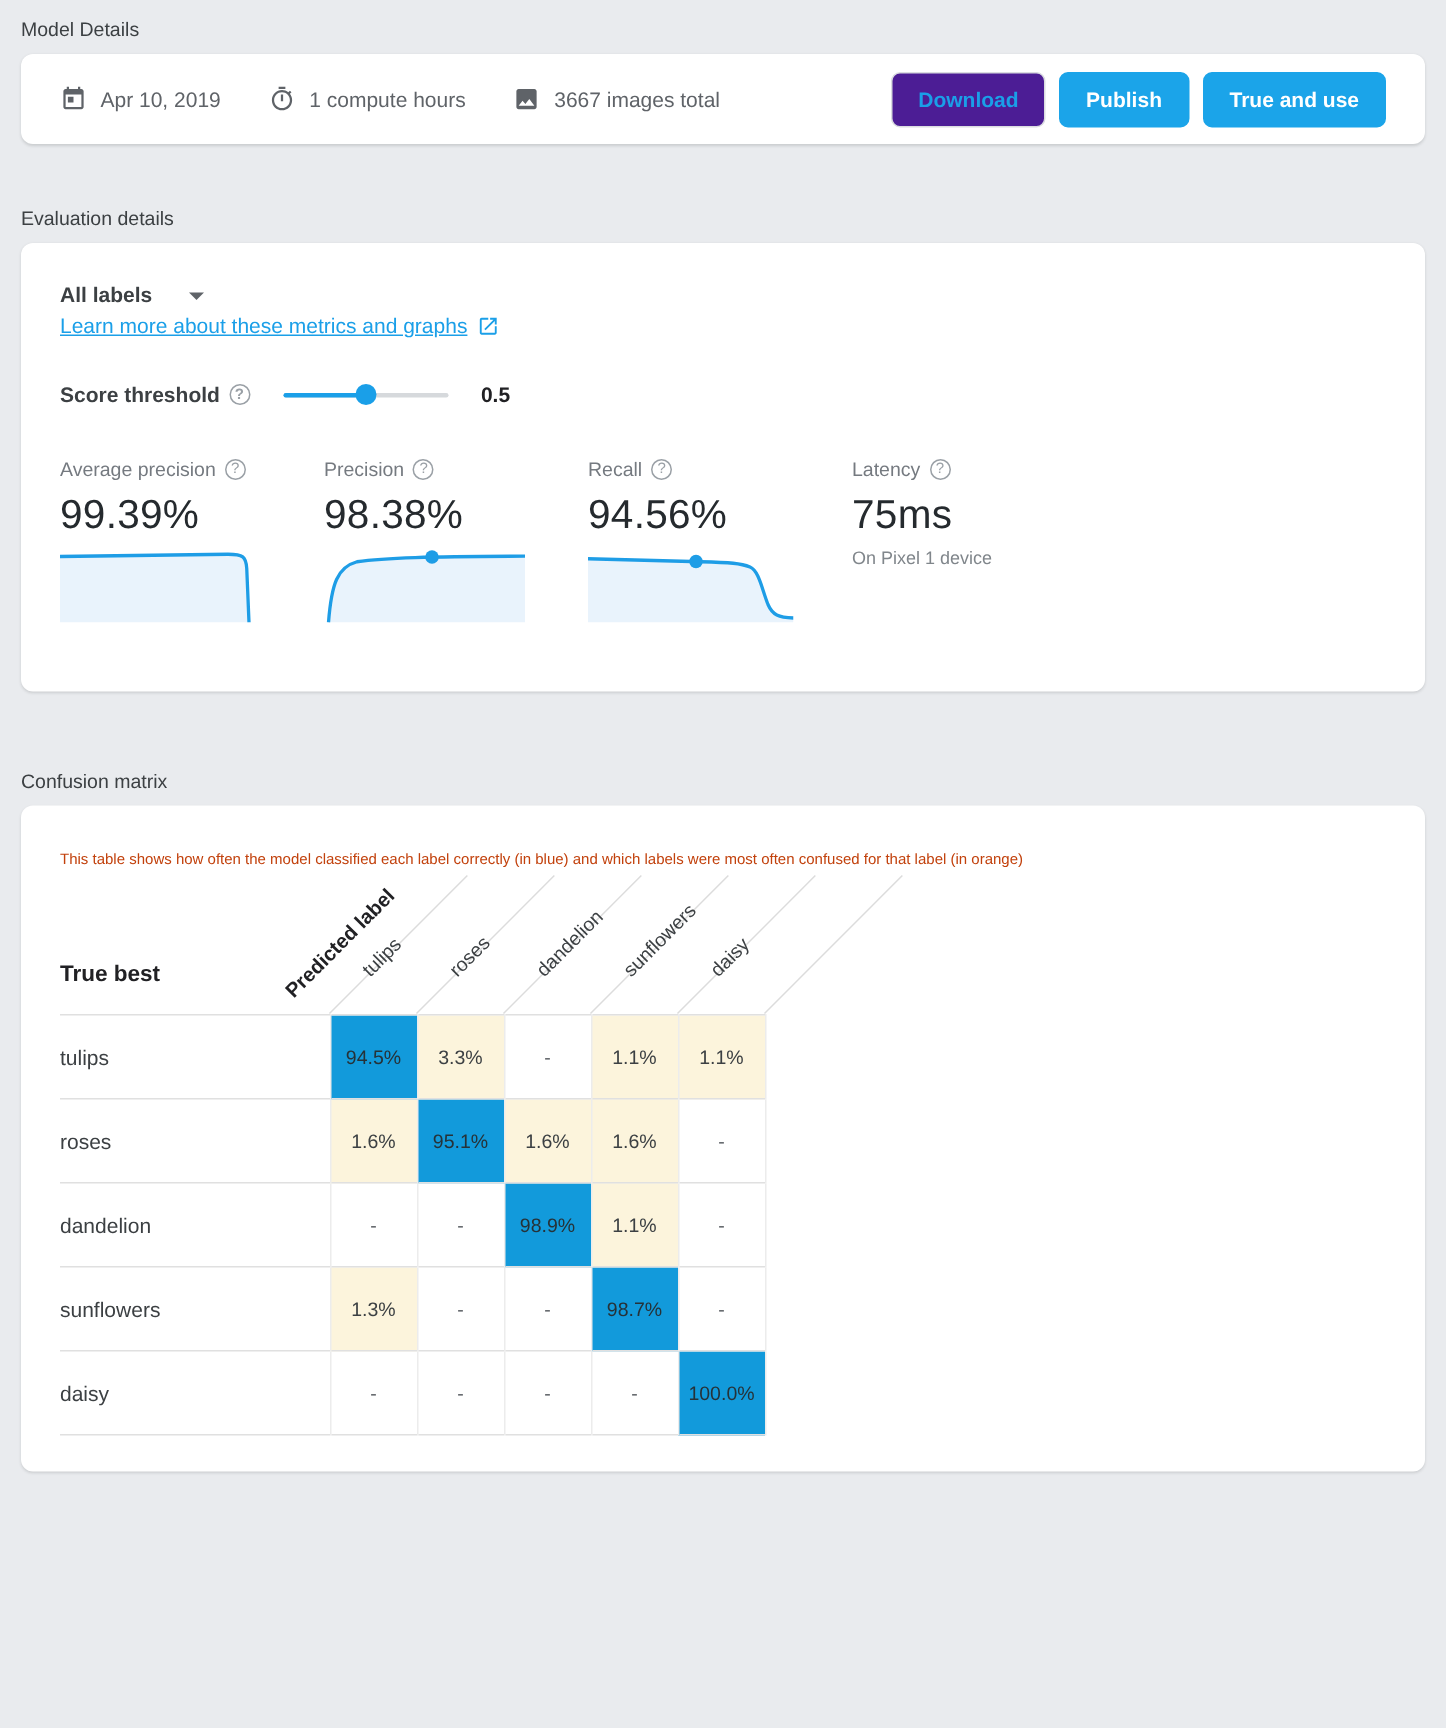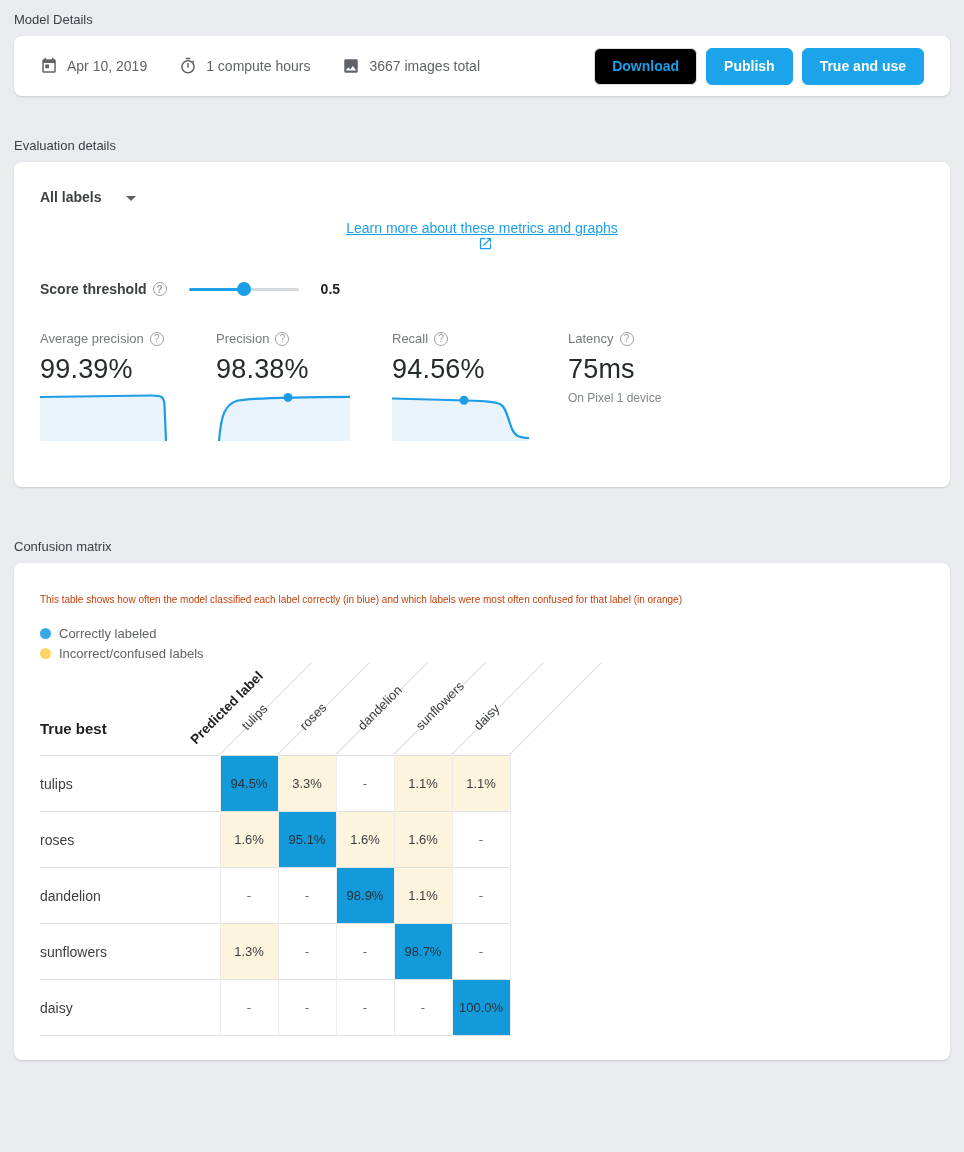--- a/index.html
+++ b/index.html
@@ -11,30 +11,30 @@
   .card { background:#fff; border-radius:8px; box-shadow:0 1px 2px rgba(60,64,67,.18); margin:0 14px 0 14px; }
 
   
   .card-top { margin-top:6px; height:60px; display:flex; align-items:center; padding:0 26px 0 26px; }
   .meta-item { display:flex; align-items:center; margin-right:32px; }
   .meta-item .icon { width:18px; height:18px; margin-right:9px; display:inline-flex; }
   .meta-item .icon svg { width:18px; height:18px; fill:#5f6368; }
   .meta-text { font-size:14px; color:#5f6368; }
   .spacer { flex:1; }
   .btn { font-family:"Liberation Sans",sans-serif; font-size:14px; font-weight:bold; border-radius:6px; height:37px; padding:0 17px; cursor:pointer; margin-left:9px; }
-  .btn-outline { background:#000000; border:1px solid #dadce0; color:#1a9fe8; }
+  .btn-outline { background:#4c1d95; border:1px solid #dadce0; color:#1a9fe8; }
   .btn-fill { background:#1ba4e9; border:1px solid #1ba4e9; color:#fff; }
 
   
   .section-2-label { margin-top:42px; }
   .card-eval { padding:26px 26px 46px 26px; }
   .dropdown { display:inline-flex; align-items:center; font-size:14px; color:#3c4043; font-weight:bold; cursor:pointer;gap:13px; }
   .caret { width:0; height:0; border-left:5px solid transparent; border-right:5px solid transparent; border-top:5px solid #5f6368; margin-left:12px; margin-top:2px; }
   .eval-desc { font-size:14px; color:#5f6368; margin-top:28px; line-height:20px; }
-  .eval-link-row { margin-top:14px; display:flex; align-items:center;flex-direction:column; }
+  .eval-link-row { margin-top:3px; display:flex; align-items:center; }
   .eval-link { font-size:14px; color:#1a9fe8; text-decoration:underline; cursor:pointer; }
   .ext-icon { width:15px; height:15px; margin-left:6px; display:inline-flex; }
   .ext-icon svg { width:15px; height:15px; fill:#1a9fe8; }
 
   .help { display:inline-flex; align-items:center; justify-content:center; width:14px; height:14px; border:1px solid #9aa0a6; border-radius:50%; font-size:10px; color:#9aa0a6; margin-left:6px; flex:none; }
   .help::after { content:"?"; }
 
   .slider-row { display:flex; align-items:center; margin-top:30px; }
   .slider-label { font-size:14px; font-weight:bold; color:#3c4043; display:flex; align-items:center; }
   .slider { position:relative; width:110px; height:14px; margin-left:22px; cursor:pointer; }
@@ -190,30 +190,20 @@
         <div class="metric-note">On Pixel 1 device</div>
       </div>
     </div>
   </div>
 
   <div class="section-label section-3-label">Confusion matrix</div>
 
   <div class="card card-matrix">
     <div class="matrix-desc">This table shows how often the model classified each label correctly (in blue) and which labels were most often confused for that label (in orange)</div>
 
-    <div class="legend">
-      <div class="legend-row">
-        <span class="legend-dot" style="background:#35aae3"></span>
-        <span class="legend-text">Correctly labeled</span>
-      </div>
-      <div class="legend-row">
-        <span class="legend-dot" style="background:#fdd663"></span>
-        <span class="legend-text">Incorrect/confused labels</span>
-      </div>
-    </div>
 
     <div class="matrix-wrap">
       <div class="matrix-header">
         <span class="true-label-hdr">True best</span>
         <span class="diag-label-main" style="left:158px; bottom:8px;">Predicted label</span>
         <div class="diag-line" style="left:180px;"></div>
         <div class="diag-line" style="left:238px;"></div>
         <div class="diag-line" style="left:296px;"></div>
         <div class="diag-line" style="left:354px;"></div>
         <div class="diag-line" style="left:412px;"></div>

